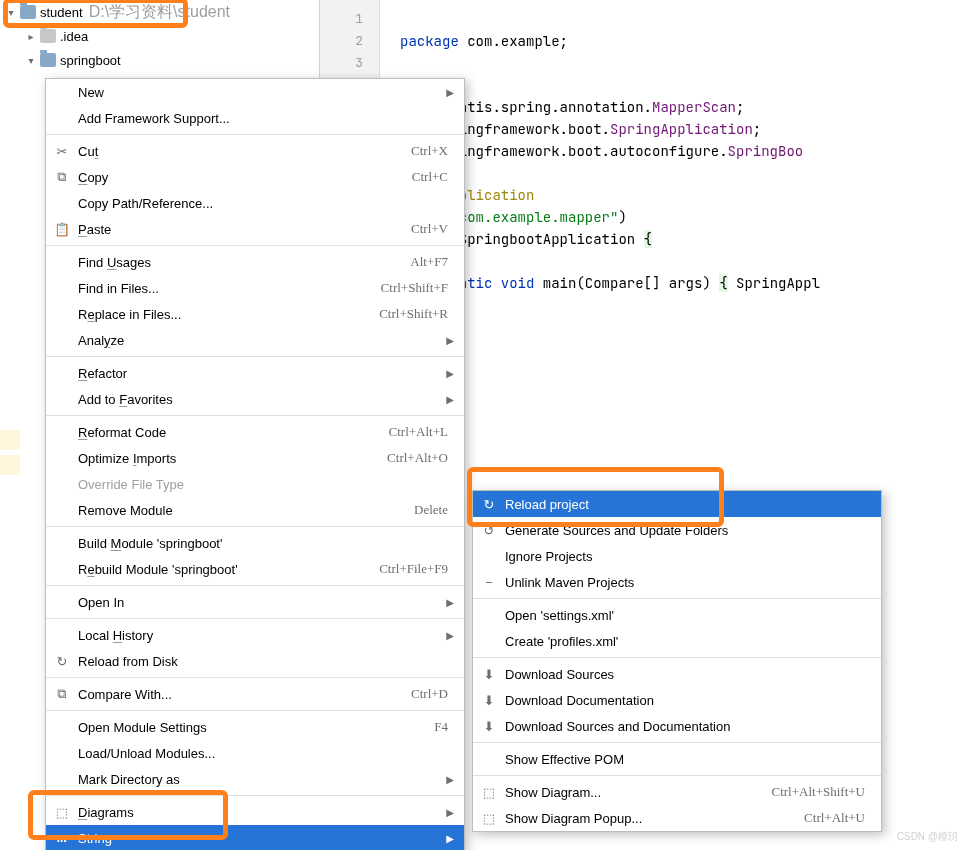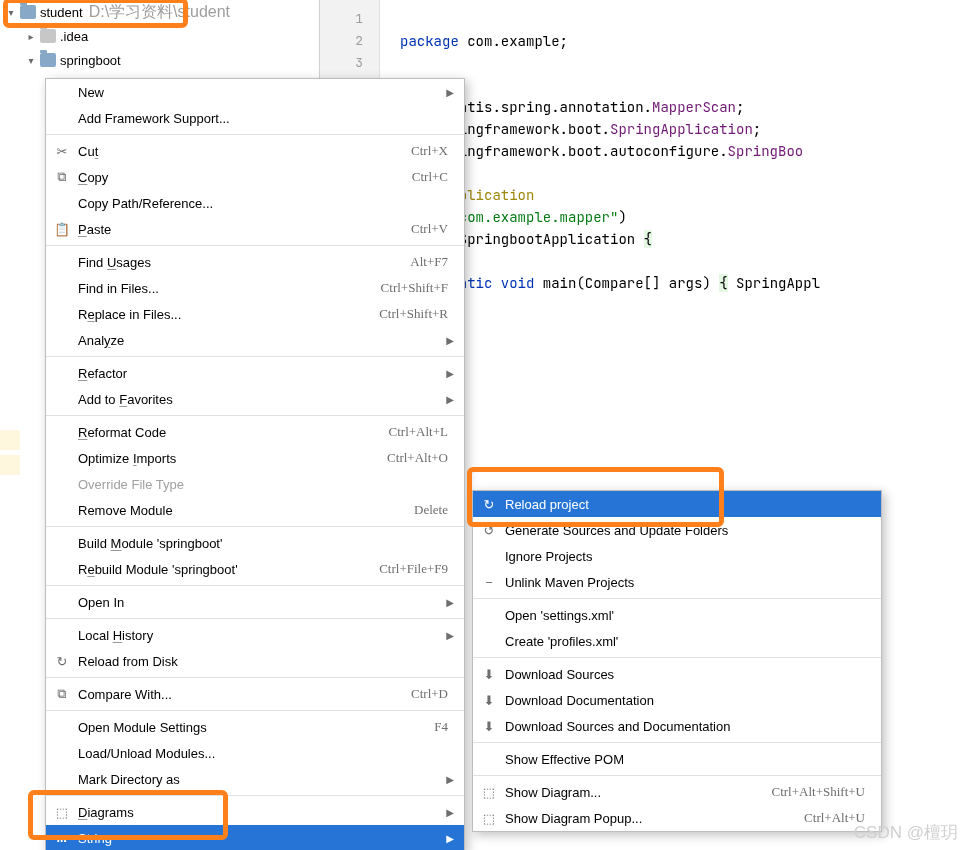--- a/index.html
+++ b/index.html
@@ -35,21 +35,21 @@
   .mi .arrow { position:absolute; right:10px; color:#6e6e6e; font-size:10px; }
   .mi.sel .arrow { color:#fff; }
   .mi .ico { position:absolute; left:8px; width:16px; height:16px; display:flex; align-items:center; justify-content:center; color:#6e6e6e; font-size:13px; }
   .mi.sel .ico { color:#fff; }
   u.mn { text-decoration:underline; text-decoration-color:rgba(0,0,0,.4); text-underline-offset:2px; }
 
   .hl-box { position:absolute; border:5px solid #ff7f1a; border-radius:6px; pointer-events:none; z-index:50; }
   #hl1 { left:3px; top:-2px; width:185px; height:30px; }
   #hl2 { left:467px; top:467px; width:257px; height:60px; }
   #hl3 { left:28px; top:790px; width:200px; height:50px; }
-  .watermark { position:absolute; right:6px; bottom:6px; color:#d0d0d0; font-size:17px; z-index:60; }
+  .watermark { position:absolute; right:6px; bottom:6px; color:#d0d0d0; font-size:10px; z-index:60; }
 </style>
 </head>
 <body>
 
 <div class="tree">
   <div class="tree-row">
     <span class="chev">▾</span>
     <span class="folder-ico"></span>
     <span class="bold">student</span>
     <span class="path">D:\学习资料\student</span>

